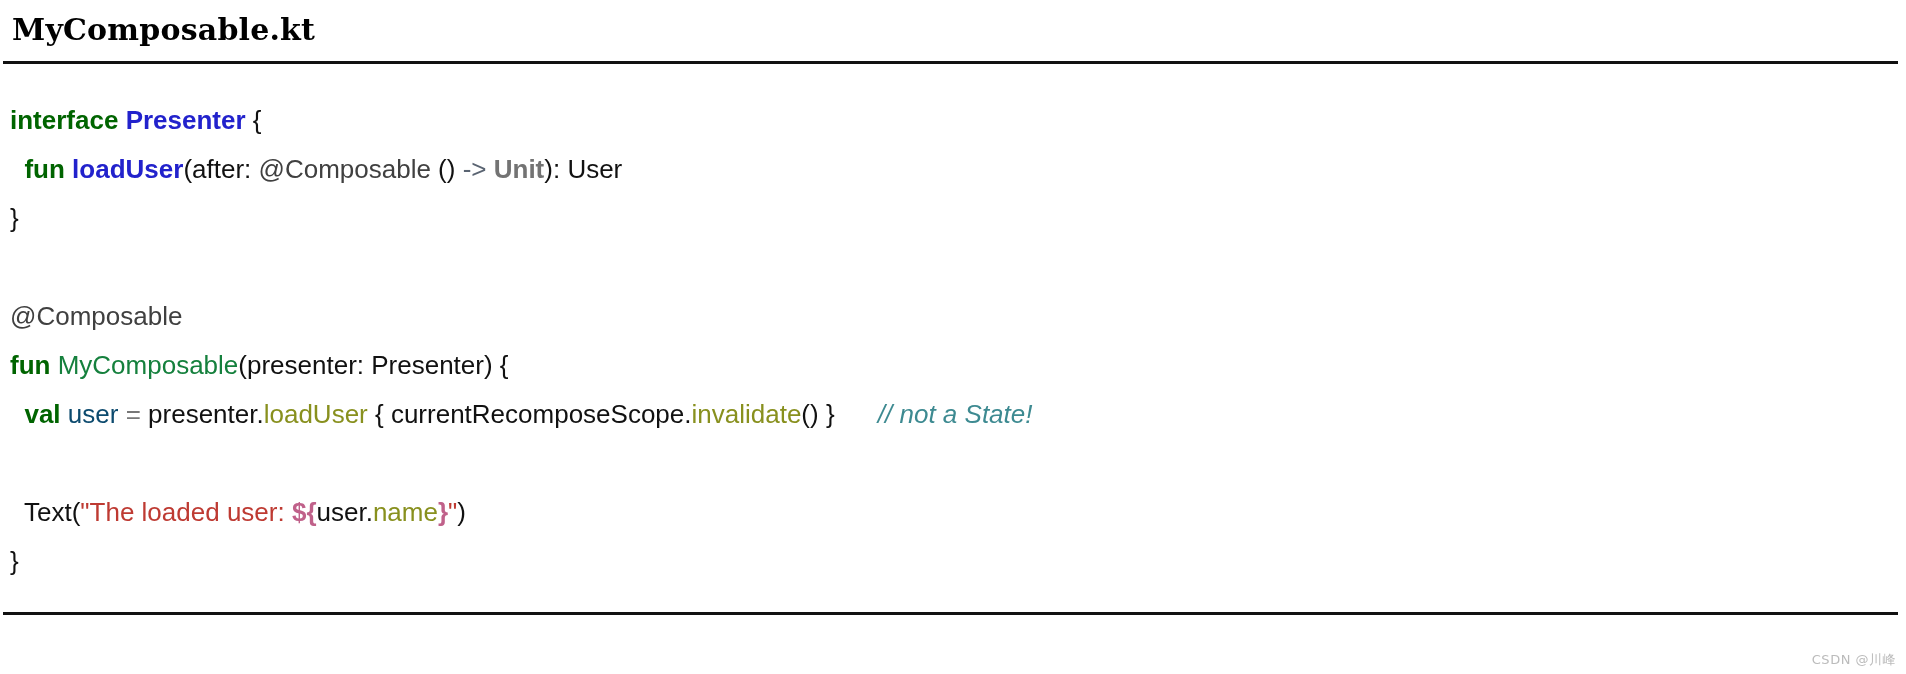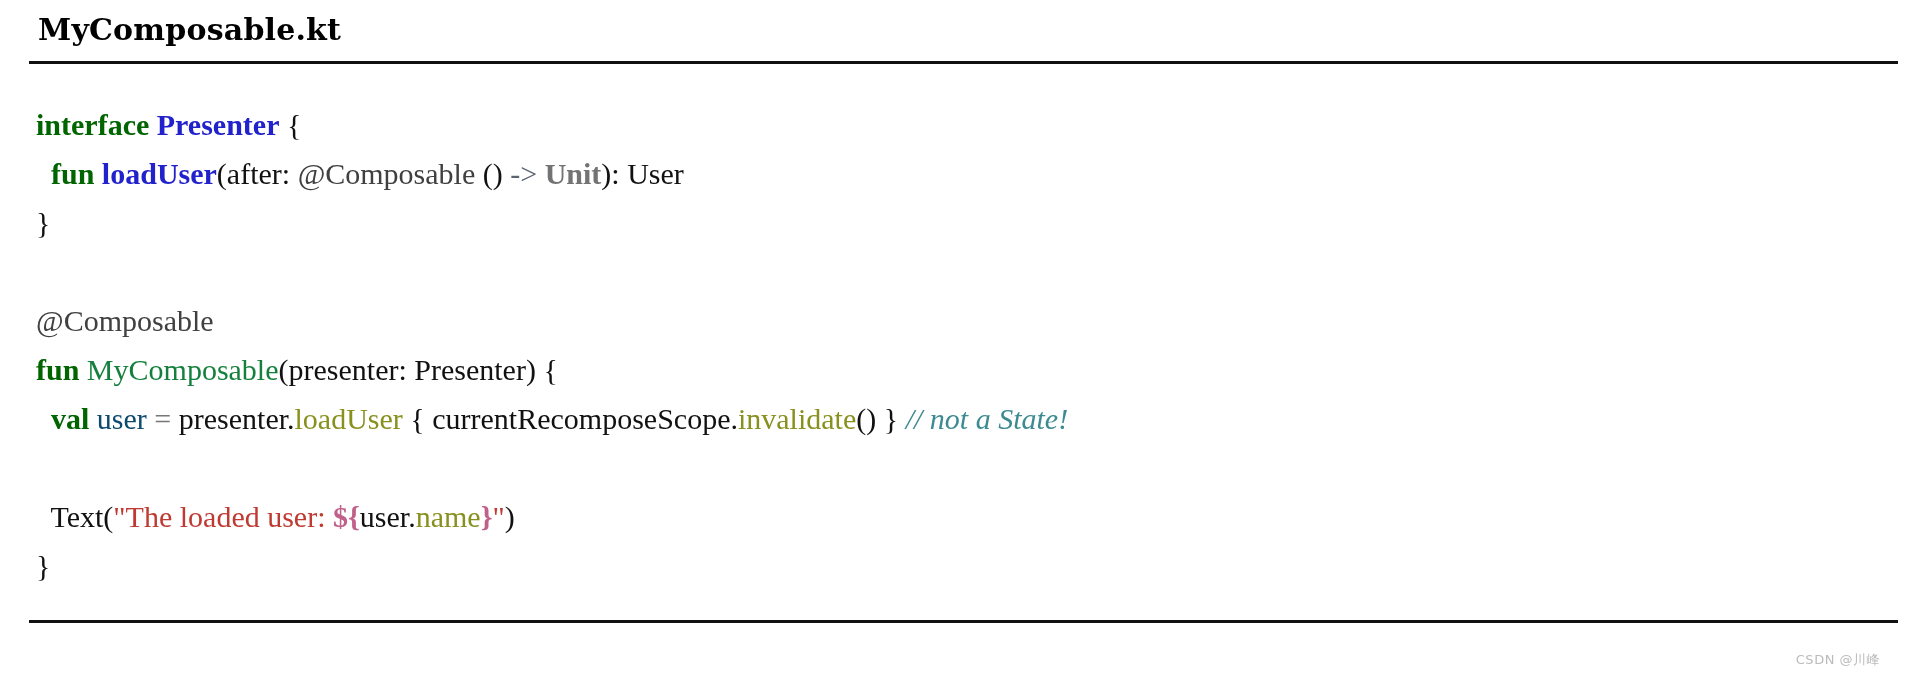--- a/index.html
+++ b/index.html
@@ -13,21 +13,20 @@
     height: 674px;
     font-family: "DejaVu Sans Mono", monospace;
     overflow: hidden;
   }
   .page {
     position: relative;
     width: 1906px;
     height: 674px;
     box-sizing: border-box;
     background: #ffffff;
-    padding-left: 26px;
   }
   .file-title {
     font-family: "DejaVu Serif", "Liberation Serif", serif;
     font-weight: bold;
     font-size: 30px;
     color: #000000;
     padding: 11px 0 0 12px;
     letter-spacing: 0.2px;
     line-height: 1.25;
   }
@@ -35,22 +34,22 @@
     height: 0;
     border-top: 3px solid #111111;
     margin: 12px 8px 0 3px;
   }
   .rule.bottom {
     margin-top: 0;
     border-top-width: 3px;
   }
   .code {
     padding: 6px 0 0 10px;
-    font-family: Liberation Serif, serif;
-    font-size: 30px;
+    font-family: Liberation Sans, sans-serif;
+    font-size: 26px;
     line-height: 49px;
     white-space: pre;
     color: #000000;
     letter-spacing: 0px;
   }
   .code .ln {
     display: block;
     height: 49px;
     white-space: pre;
   }
@@ -63,24 +62,24 @@
   .fn      { color: #15803d; }                      
   .anno    { color: #404040; }                      
   .type-r  { color: #737373; font-weight: bold; }   
   .arrow   { color: #5A6472; }                      
   .plain   { color: #111111; }
   .local   { color: #0c4a6e; }                      
   .op      { color: #777777; }                      
   .prop    { color: #88901E; }                      
   .str     { color: #BE3A32; }                      
   .tmpl    { color: #C0618A; font-weight: bold; }   
-  .cmt     { color: #3D8A91; font-style: italic; }  
+  .cmt     { color: #3D8A91; font-style: italic; margin-left: 36px; }  
   .watermark {
     position: absolute;
-    right: 26px;
+    right: 10px;
     bottom: 5px;
     font-family: "DejaVu Sans", "Liberation Sans", sans-serif;
     font-size: 13px;
     color: #BBBBBB;
     letter-spacing: 0.5px;
   }
 </style>
 </head>
 <body>
 

